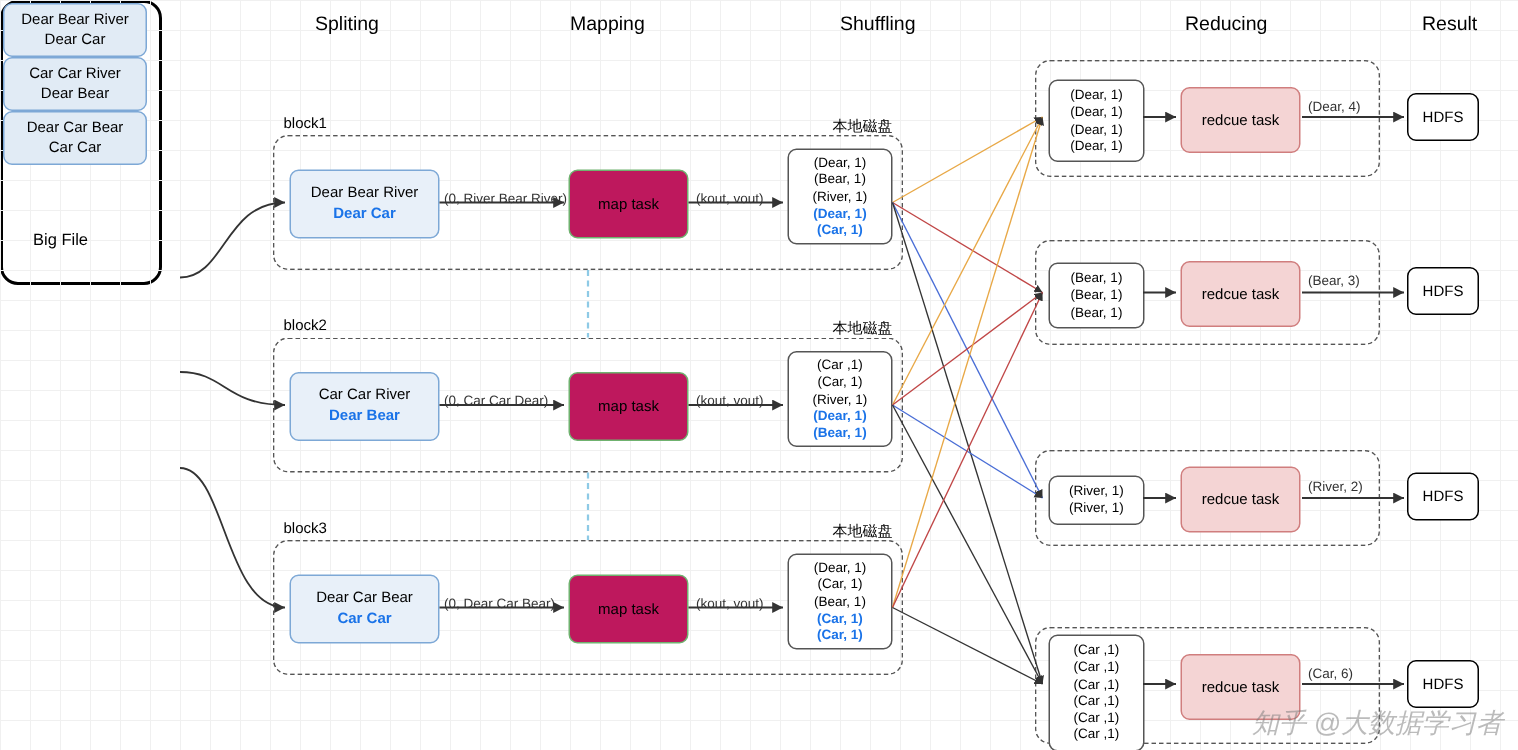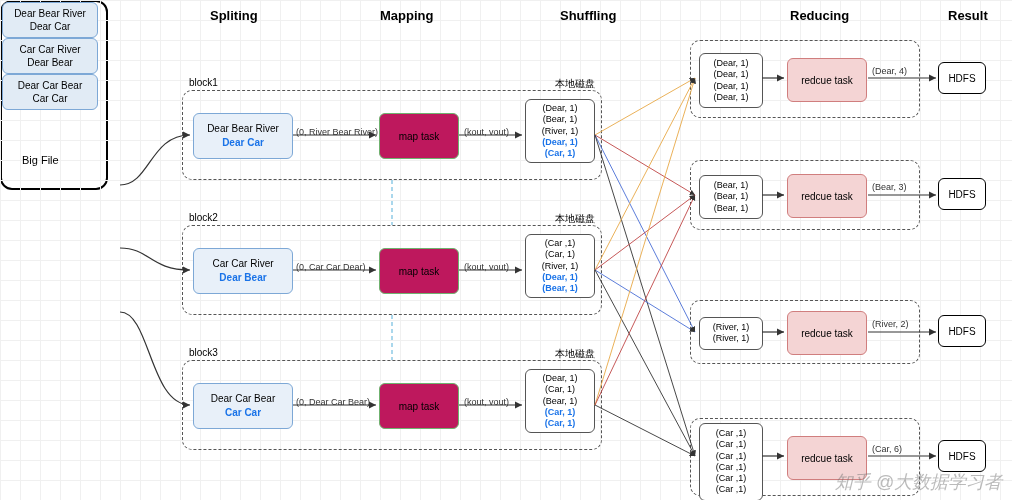--- a/index.html
+++ b/index.html
@@ -1,18 +1,18 @@
 <!DOCTYPE html>
 <html><head>
   <meta charset="utf-8">
   <style>
     * { box-sizing: border-box; margin: 0; padding: 0; }
     body { font-family: Arial, sans-serif; font-size: 11px; background: #fff; position: relative; width: 1012px; height: 500px; overflow: hidden; }
     .bg-grid { position: absolute; inset: 0; background-image: linear-gradient(#f0f0f0 1px, transparent 1px), linear-gradient(90deg, #f0f0f0 1px, transparent 1px); background-size: 20px 20px; }
-    .stage-header { position: absolute; top: 8px; font-weight: bold; font-size: 13px; }
+    .stage-header { position: absolute; top: 8px; font-weight: normal; font-size: 13px; }
     .box { position: absolute; border-radius: 6px; padding: 4px 6px; text-align: center; display: flex; flex-direction: column; justify-content: center; align-items: center; }
     .input-box { border: 2px solid #000; border-radius: 12px; width: 108px; height: 190px; left: 18px; top: 152px; padding-top: 0; justify-content: space-around; }
     .input-label { position: absolute; top: 140px; left: 22px; font-size: 11px; margin-top: 14px; }
     .fileblock { border: 1px solid #7da8d6; background: #e1ebf5; width: 96px; height: 36px; font-size: 10px; line-height: 1.3; }
     .block-group { position: absolute; border: 1.5px dashed #555; border-radius: 10px; width: 420px; height: 90px; }
     .block-label { position: absolute; top: -14px; left: 6px; font-size: 10px; }
     .disk-label { position: absolute; top: -14px; right: 6px; font-size: 10px; }
     .split-box { border: 1px solid #7da8d6; background: #e8f0f9; width: 100px; height: 46px; font-size: 10px; line-height: 1.4; }
     .split-box .hl { color: #1a73e8; font-weight: bold; }
     .map-box { border: 1px solid #6fb26f; background: #be185d; width: 80px; height: 46px; font-size: 10px; }

